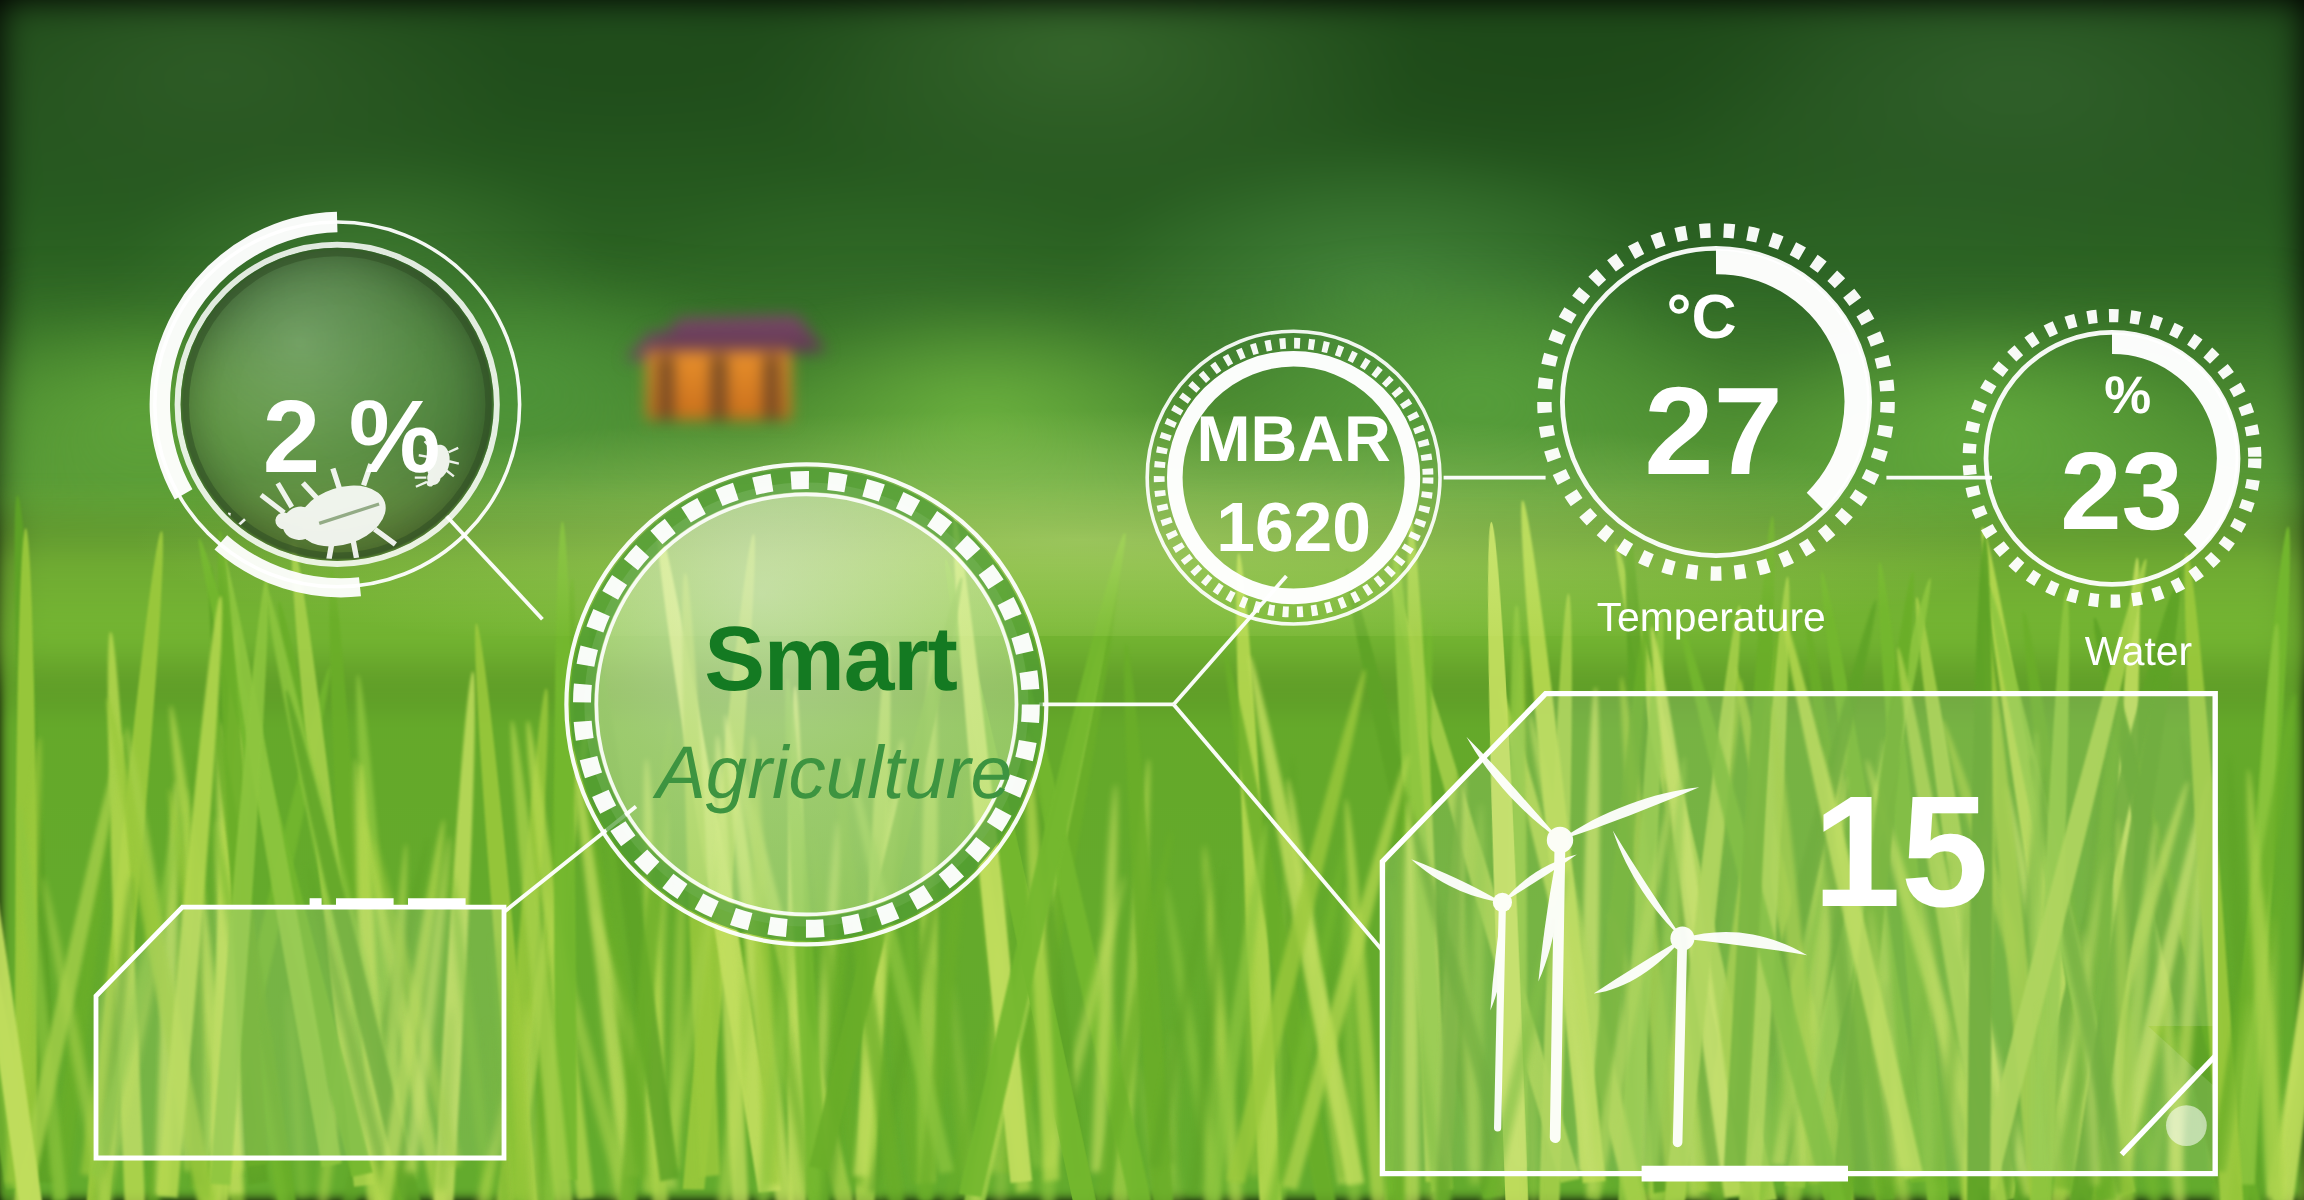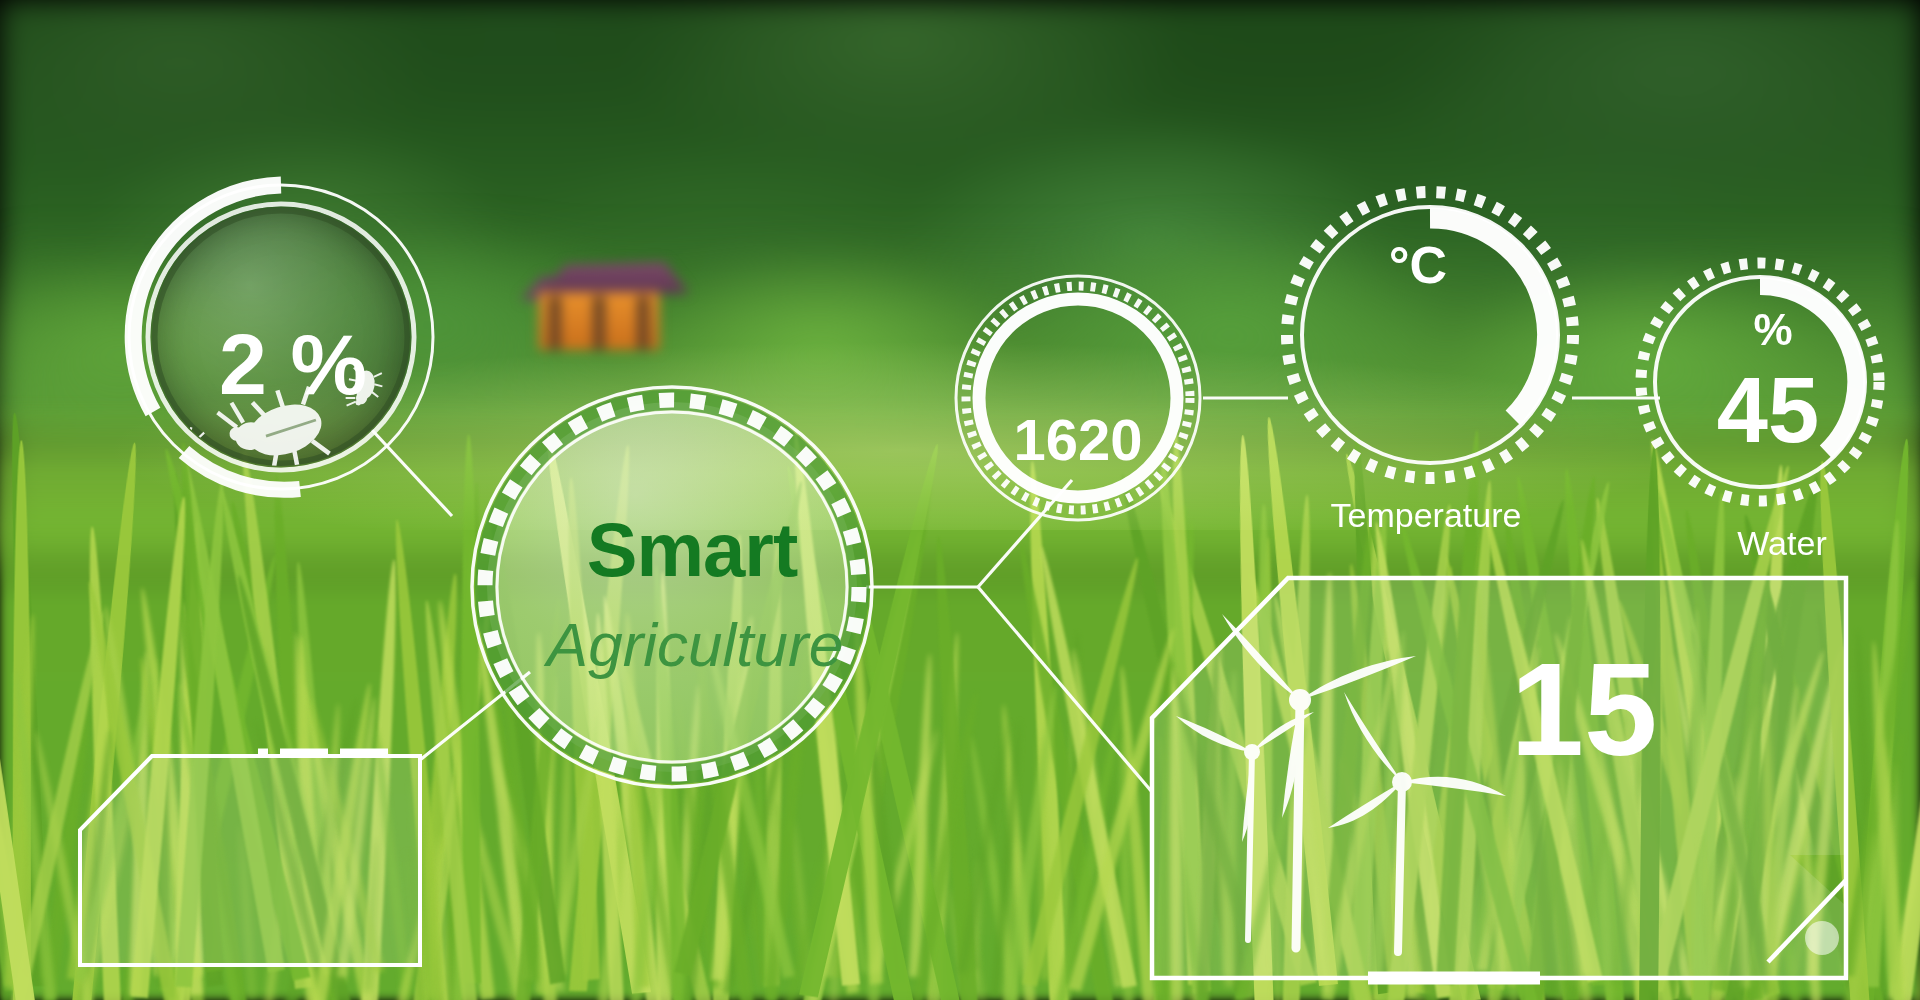--- a/index.html
+++ b/index.html
@@ -607,25 +607,27 @@
           </g>
         </g>
       </g>
     </svg>
 
     <div class="tx center t-big" style="left:293px;top:364px;font-size:86px;">2 %</div>
 
     <div class="tx center t-smart" style="left:692px;top:550px;">Smart</div>
     <div class="tx center t-agri" style="left:695px;top:645px;font-style:italic;">Agriculture</div>
 
+    <div class="tx center t-big" style="left:1078px;top:366px;font-size:54px;letter-spacing:0px;">MBAR</div>
     <div class="tx center t-big" style="left:1078px;top:440px;font-size:58px;">1620</div>
 
     <div class="tx center t-big" style="left:1418px;top:265px;font-size:52px;">°C</div>
+    <div class="tx center t-big" style="left:1428px;top:360px;font-size:104px;">27</div>
     <div class="tx center label" style="left:1426px;top:515px;">Temperature</div>
 
     <div class="tx center t-big" style="left:1773px;top:330px;font-size:44px;">%</div>
-    <div class="tx center t-big" style="left:1768px;top:410px;font-size:92px;">45</div>
+    <div class="tx center t-big" style="left:1768px;top:410px;font-size:92px;">23</div>
     <div class="tx center label" style="left:1782px;top:543px;">Water</div>
 
 
     <div class="tx center t-big" style="left:1584px;top:710px;font-size:132px;">15</div>
   </div>
 </div>
 
 </body></html>

